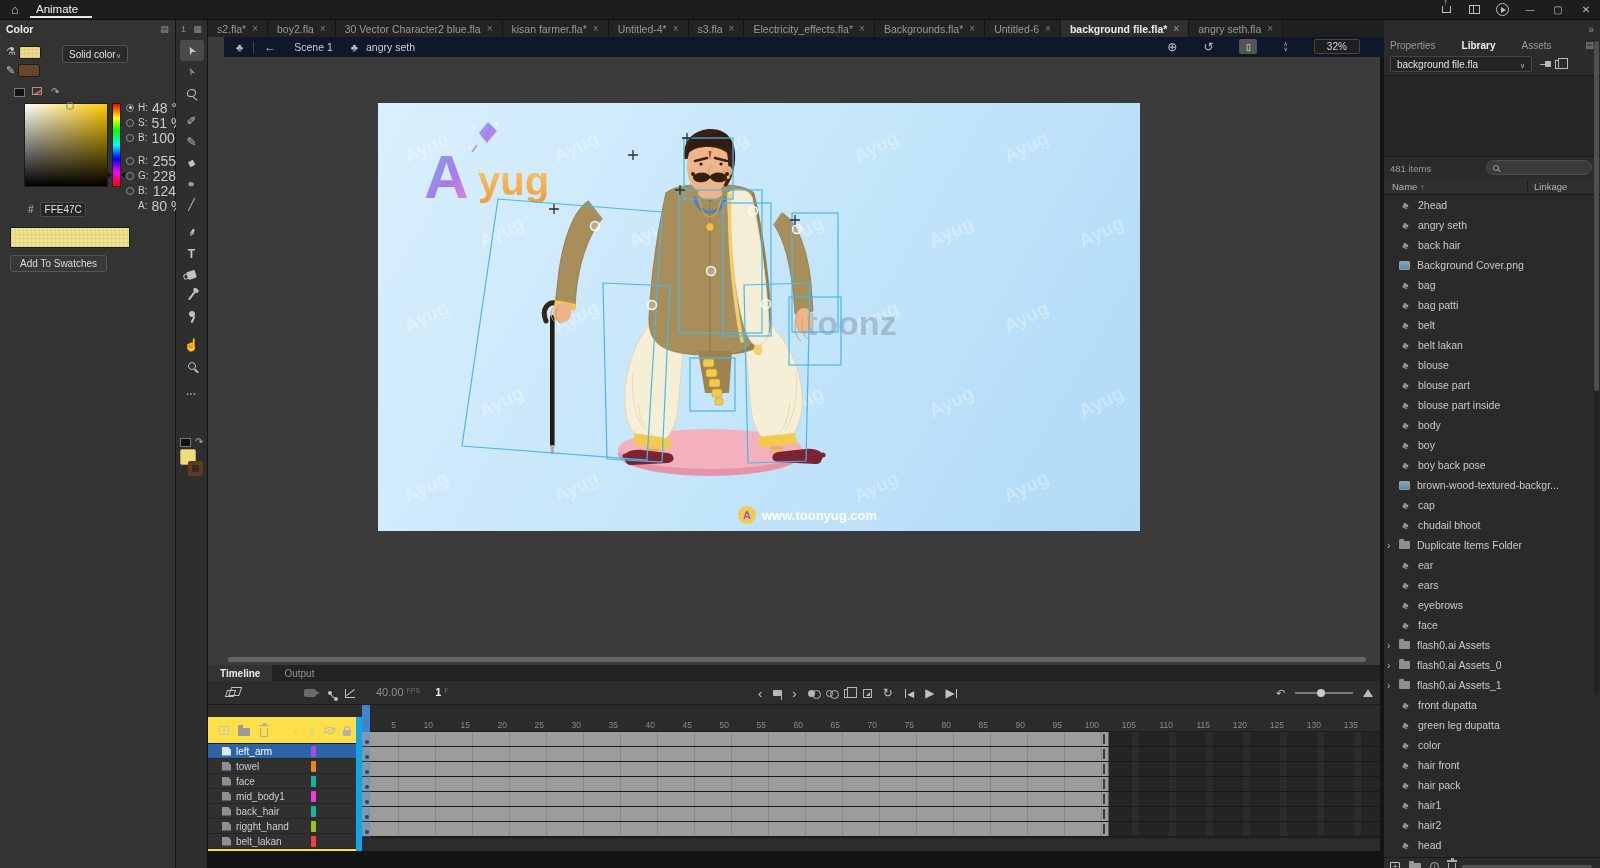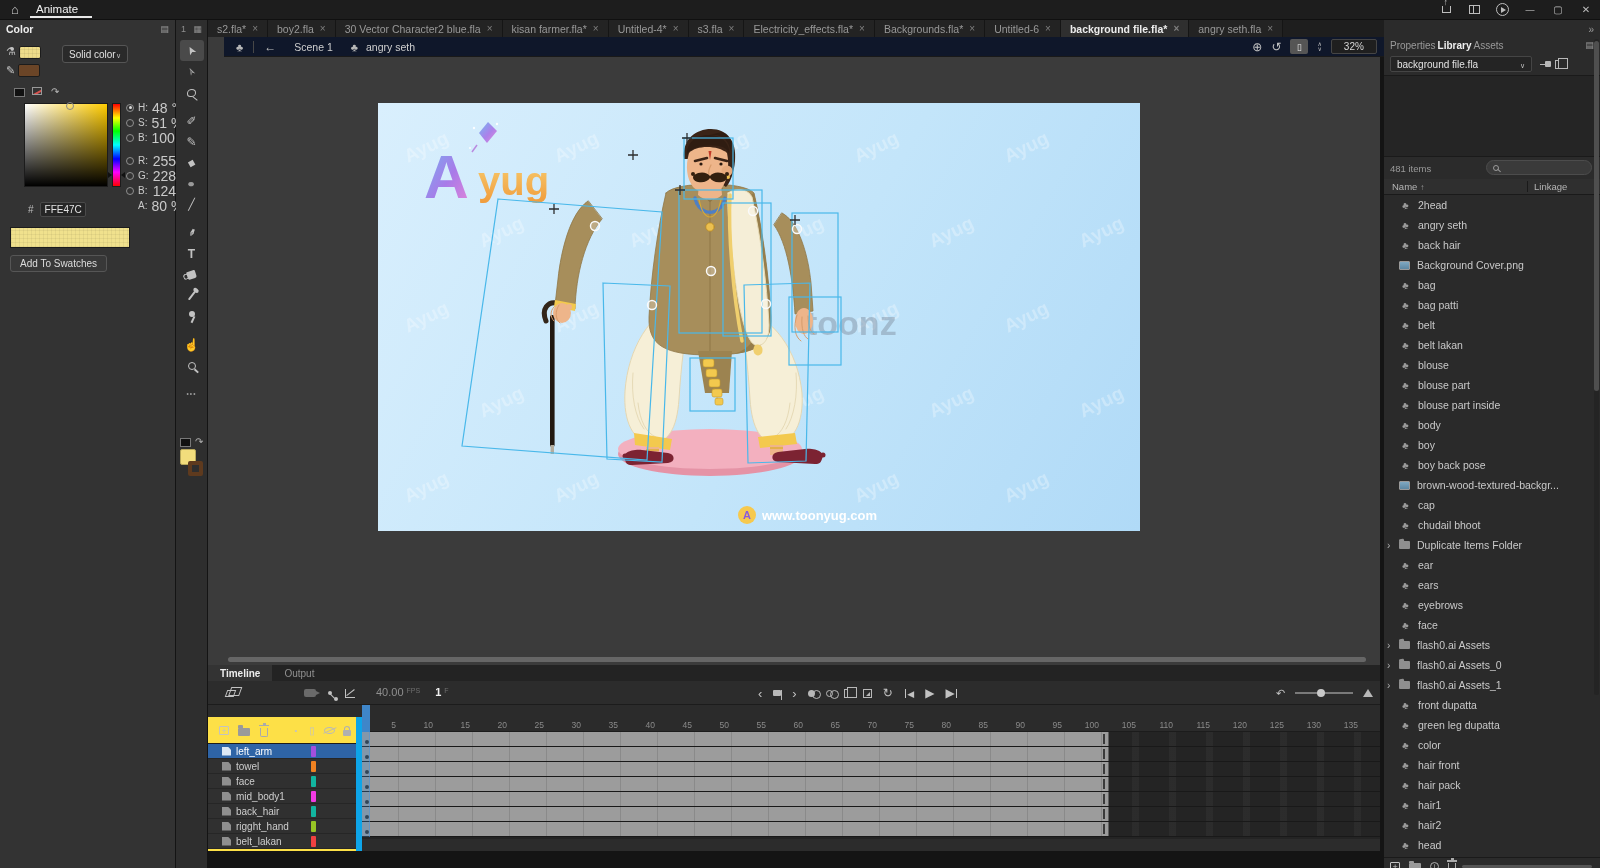--- a/index.html
+++ b/index.html
@@ -102,21 +102,21 @@
   .chip-fill{position:absolute;left:4px;top:14px;width:16px;height:16px;background:#f2dd7c;border:1px solid #b7a75a;border-radius:2px}
   .chip-stroke{position:absolute;left:12px;top:26px;width:15px;height:15px;border:4px solid #5e3a1e;border-radius:2px;background:transparent}
   
   .editor{position:absolute;left:208px;top:37px;width:1172px;height:628px;background:#3b3b3b}
   .editbar{position:absolute;left:16px;top:0;width:100%;height:20px;background:#0f172a;border-bottom:1px solid #191919;display:flex;align-items:center;font-size:10.5px;color:#cfcfcf}
   .u-club::before{content:"♣";font-size:11px;color:#b8b8b8}
   .eb-sep{width:1px;height:12px;background:#474747;margin:0 10px}
   .u-back::before{content:"←";font-size:12px;color:#c2c2c2}
   .eb-scene{margin-left:18px}
   .eb-sym{margin:0 8px 0 18px}
-  .eb-right{margin-left:auto;display:flex;align-items:center;gap:9px;padding-right:5px}
+  .eb-right{margin-left:auto;display:flex;align-items:center;gap:26px;padding-right:5px}
   .u-oplus::before{content:"⊕";font-size:12px;color:#c2c2c2}
   .u-rot::before{content:"↺";font-size:12px;color:#c2c2c2}
   .clipbtn{width:18px;height:15px;background:#555;border-radius:2px;display:flex;align-items:center;justify-content:center}
   .clipbtn::before{content:"▯";font-size:9px;color:#e8e8e8}
   .stepper{display:flex;flex-direction:column;line-height:5px;font-size:6px;color:#bdbdbd}
   .zoombox{width:46px;height:15px;background:#1f1f1f;border:1px solid #454545;border-radius:2px;display:flex;align-items:center;justify-content:center;font-size:10px;color:#d6d6d6}
   .pasteboard{position:absolute;left:0;top:20px;right:0;bottom:0;background:#3b3b3b;overflow:hidden}
   .stage{position:absolute;left:170px;top:46px;width:762px;height:428px;background:linear-gradient(120deg,#d9effd 0%,#c3e5fa 55%,#b0daf7 100%);overflow:hidden}
   .stage svg{display:block}
   .hscroll{position:absolute;left:20px;right:14px;bottom:3px;height:5px;border-radius:3px;background:#6e6e6e;opacity:.85}
@@ -196,21 +196,21 @@
   .rnum{width:37px;flex:none;text-align:right;padding-right:3px;font-size:8.5px;color:#8a8a8a;line-height:14px}
   .ph-ruler{position:absolute;left:0;top:0;width:8px;height:27px;background:#3f86c9}
   .rows-wrap{position:relative}
   .frame-row{position:relative;height:15px;border-bottom:1px solid #191919;background:repeating-linear-gradient(90deg,transparent 0 29.6px,rgba(255,255,255,0.035) 29.6px 37px)}
   .span-bar{position:absolute;left:0;top:0;width:747px;height:14px;background:#9c9c9c;background-image:repeating-linear-gradient(90deg,transparent 0 36px,#8a8a8a 36px 37px);border-right:1px solid #5f5f5f}
   .span-bar::before{content:"";position:absolute;left:2.5px;bottom:2.5px;width:4px;height:4px;border-radius:50%;background:#2c2c2c}
   .span-bar::after{content:"";position:absolute;right:3px;top:2px;bottom:2px;width:1.6px;background:#3a3a3a}
   .ph-line{position:absolute;left:0;top:0;width:8px;height:100%;background:rgba(70,140,208,.28);border-right:1px solid rgba(80,150,215,.5);pointer-events:none}
   
   .rightpanel{position:absolute;left:1384px;top:37px;width:216px;bottom:0;background:#2b2b2b}
-  .rp-tabs{position:relative;height:16px;display:flex;align-items:center;padding:0 6px;gap:2px;background:#2b2b2b}
+  .rp-tabs{position:relative;height:16px;display:flex;align-items:center;padding:0 6px;gap:26px;background:#2b2b2b}
   .rp-tab{font-size:10px;color:#9a9a9a}
   .rp-tab.active{color:#f0f0f0;font-weight:bold}
   .rp-tabs .u-menu-ic{position:absolute;right:6px}
   .rp-doc{position:relative;height:22px;display:flex;align-items:center;gap:8px;padding:0 6px}
   .rp-dd{width:142px;height:16px;background:#242424;border:1px solid #454545;border-radius:2px;display:flex;align-items:center;justify-content:space-between;padding:0 6px;font-size:10px;color:#e2e2e2}
   .ic-pin{width:7px;height:1.5px;background:#b8b8b8;position:relative;margin-top:1px}
   .ic-pin::before{content:"";position:absolute;right:-4px;top:-2.5px;width:6px;height:6px;background:#b8b8b8;border-radius:1px}
   .ic-newlib{width:8px;height:9px;border:1px solid #b8b8b8;position:relative}
   .ic-newlib::after{content:"";position:absolute;left:2px;top:-3px;width:8px;height:9px;border:1px solid #b8b8b8;background:#2b2b2b}
   .rp-preview{height:82px;background:#252525;border-top:1px solid #1a1a1a;border-bottom:1px solid #1a1a1a}

